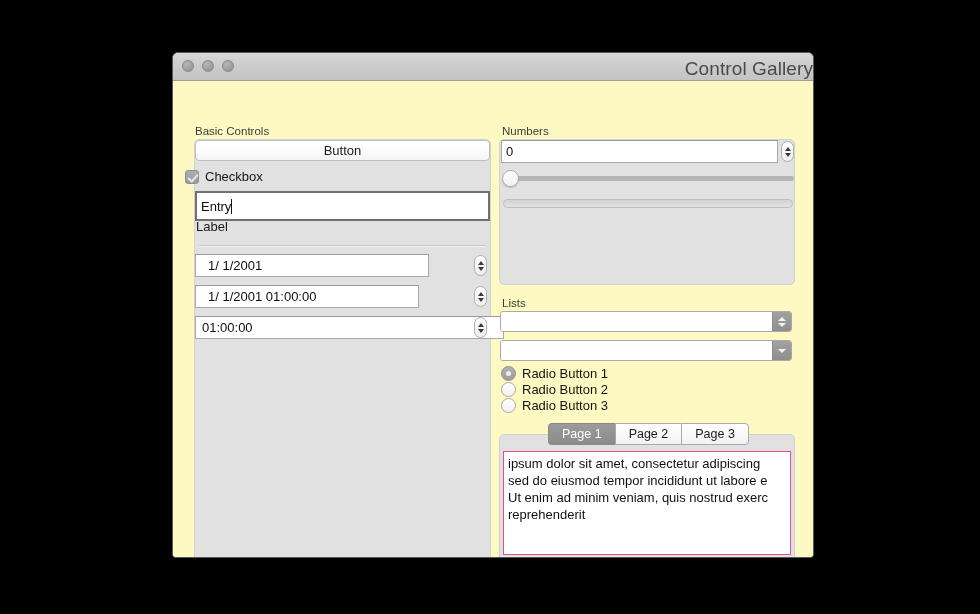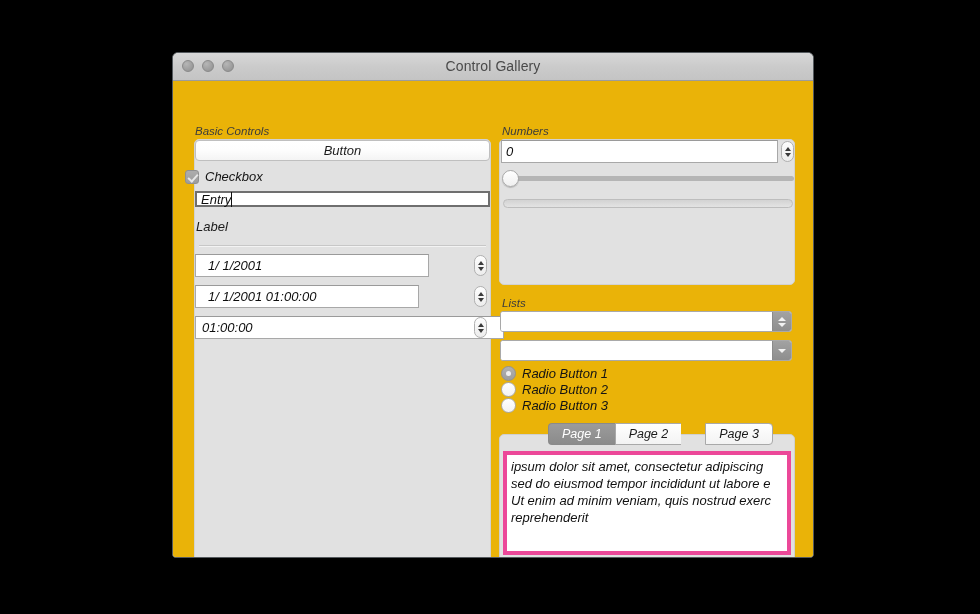--- a/index.html
+++ b/index.html
@@ -41,31 +41,30 @@
   .light {
     width: 12px; height: 12px;
     border-radius: 50%;
     background: radial-gradient(circle at 35% 30%, #b6b6b6, #9a9a9a 70%, #8d8d8d 100%);
     border: 1px solid #8a8a8a;
     box-sizing: border-box;
   }
   .wtitle {
     position: absolute;
     left: 0; right: 0; top: 5px;
-    text-align: center;
-    font-size: 14px;
+    text-align: right;
+    font-size: 19px;
     color: #4a4a4a;
     letter-spacing: 0.1px;
   }
   .wbody {
     position: relative;
     width: 640px;
     height: 476px;
-    background: #eab308;
-    font-style: italic;
+    background: #fef9c3;
   }
 
   
   .grouplabel {
     position: absolute;
     font-size: 11.5px;
     color: #3c3c3c;
   }
   .panel {
     position: absolute;
@@ -239,38 +238,38 @@
     height: 22px;
     padding: 0 13px;
     font-size: 12.5px;
     display: flex; align-items: center; justify-content: center;
     background: linear-gradient(to bottom, #ffffff, #f3f3f3);
     border: 1px solid #a9a9a9;
     border-right: none;
     color: #1b1b1b;
   }
   .tab:first-child { border-radius: 4px 0 0 4px; }
-  .tab:last-child { border-radius: 0 4px 4px 0; border-right: 1px solid #a9a9a9; margin-left: 24px; }
+  .tab:last-child { border-radius: 0 4px 4px 0; border-right: 1px solid #a9a9a9; }
   .tab.active {
     background: linear-gradient(to bottom, #9b9b9b, #8b8b8b);
     color: #ffffff;
     border-color: #8a8a8a;
   }
   .tabpanel {
     position: absolute;
     box-sizing: border-box;
     background: #e1e1e1;
     border: 1px solid #cfcfcf;
     border-radius: 5px;
   }
   .textarea {
     position: absolute;
     box-sizing: border-box;
     background: #ffffff;
-    border: 4px solid #ec4899;
+    border: 1px solid #ec4899;
     overflow: hidden;
     padding: 3px 0 0 4px;
   }
   .taline {
     font-size: 13px;
     color: #101010;
     line-height: 17px;
     white-space: nowrap;
     overflow: hidden;
   }
@@ -307,21 +306,21 @@
 
       <div class="btn" style="left:22px; top:59px; width:295px; height:21px;">
         <span>Button</span>
       </div>
 
       <div class="checkrow" style="left:12px; top:88px;">
         <span class="checkbox"></span>
         <span class="checklabel">Checkbox</span>
       </div>
 
-      <div class="textfield" style="left:22px; top:110px; width:295px; height:16px; border:2px solid #6f6f6f; background:#fff;">
+      <div class="textfield" style="left:22px; top:110px; width:295px; height:30px; border:2px solid #6f6f6f; background:#fff;">
         <span>Entry</span>
           <span class="caret"></span>
       </div>
 
       <div class="plainlabel" style="left:23px; top:138px;"></div>
       <div class="plainlabel" style="left:23px; top:138px;">Label</div>
 
       <div class="hsep" style="left:26px; top:164px; width:287px;"></div>
 
       <div class="textfield" style="left:22px; top:173px; width:234px; height:23px;">

